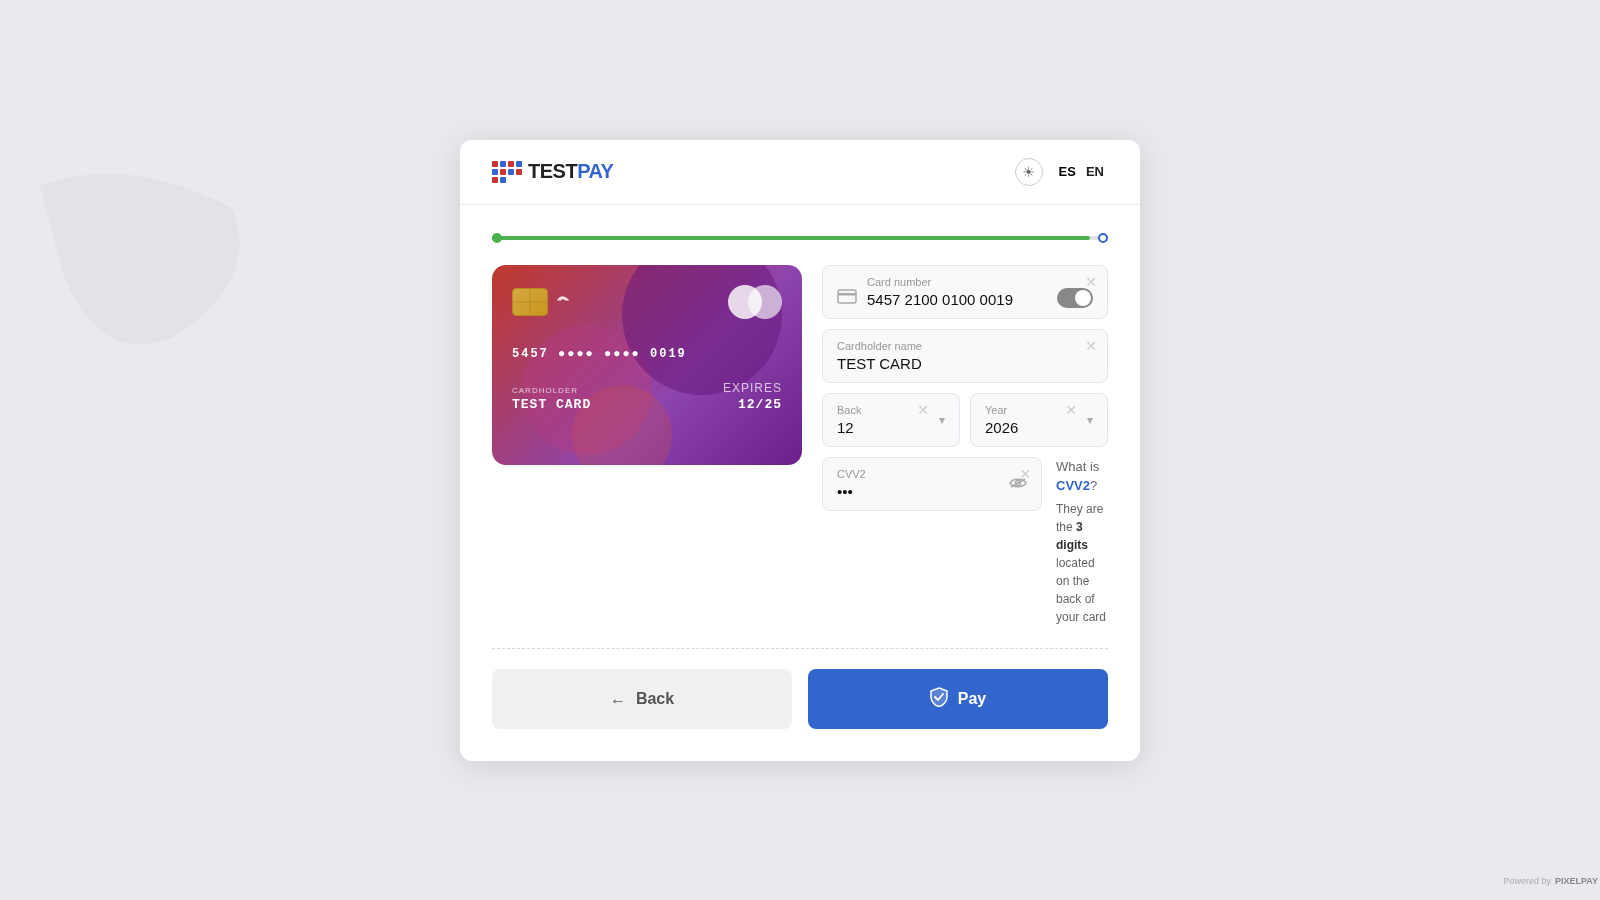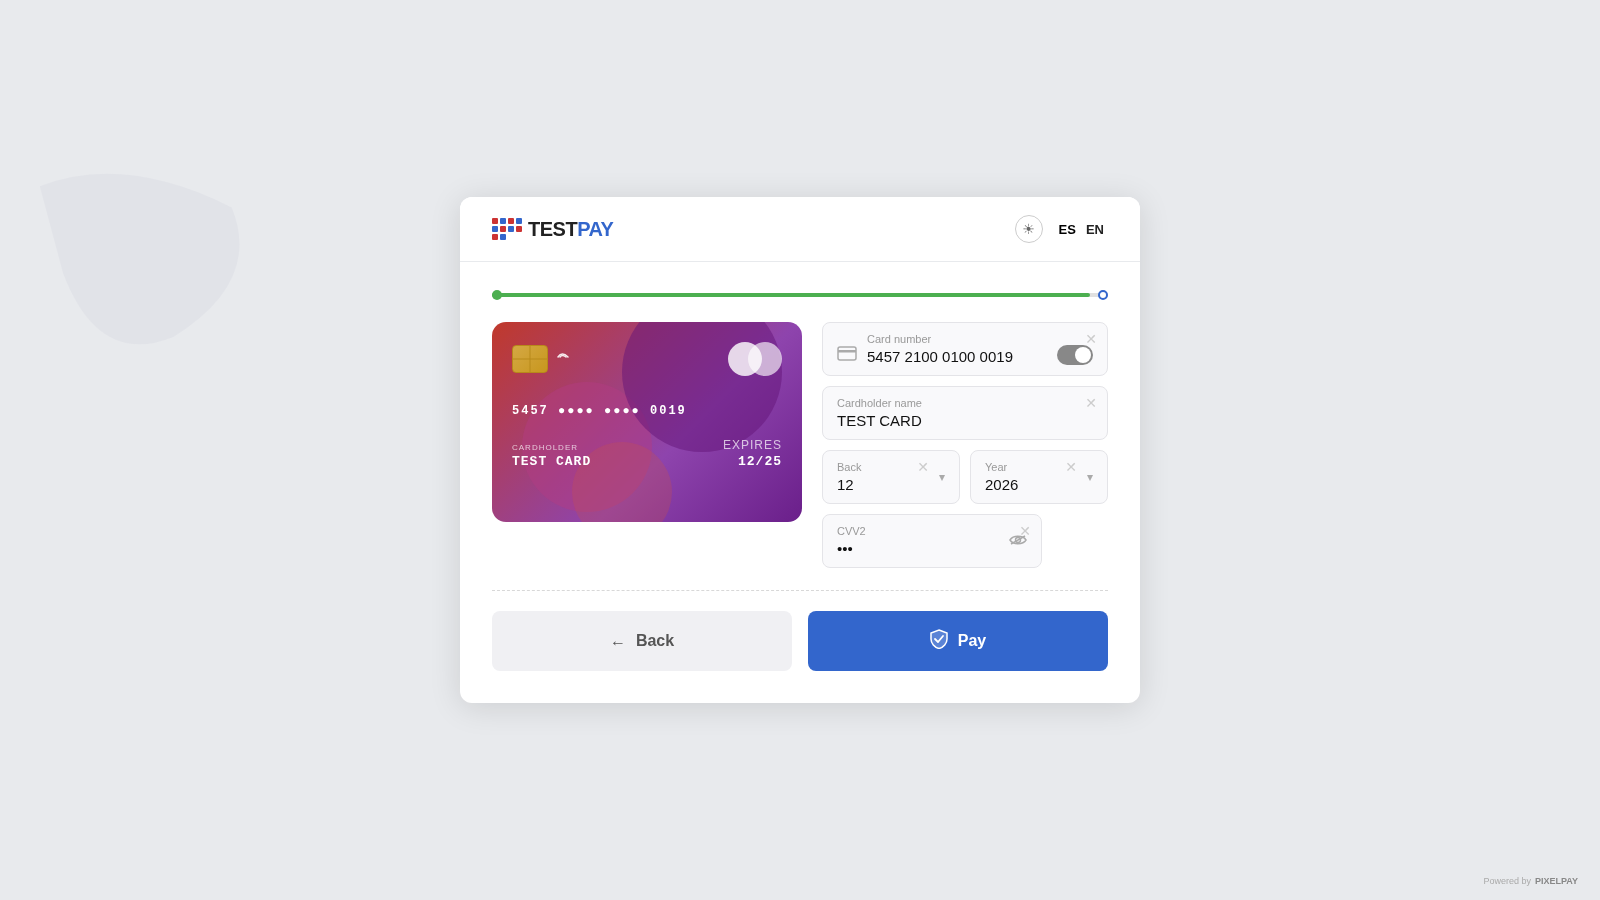--- a/index.html
+++ b/index.html
@@ -532,21 +532,21 @@
       color: rgba(180,185,200,0.13);
       pointer-events: none;
       user-select: none;
       white-space: nowrap;
     }
 
     
     .bottom-branding {
       position: absolute;
       bottom: 14px;
-      right: 22px;
+      right: 2px;
       display: flex;
       align-items: center;
       gap: 4px;
       font-size: 9px;
       color: #aaa;
     }
   </style>
 </head>
 <body>
 
@@ -686,20 +686,28 @@
               <div class="field-value">•••</div>
             </div>
             <div class="eye-icon">
               <svg width="18" height="12" viewBox="0 0 18 12" fill="none">
                 <path d="M1 6 C4 1 14 1 17 6 C14 11 4 11 1 6Z" stroke="#aaa" stroke-width="1.5" fill="none"></path>
                 <circle cx="9" cy="6" r="2.5" stroke="#aaa" stroke-width="1.5" fill="none"></circle>
                 <line x1="2" y1="10" x2="16" y2="2" stroke="#aaa" stroke-width="1.5"></line>
               </svg>
             </div>
           </div>
+          <div class="cvv-hint">
+            <div class="cvv-hint-title">
+              <span>What is </span><span class="cvv-highlight">CVV2</span><span>?</span>
+            </div>
+            <div>
+              <span>They are the </span><span class="cvv-bold">3 digits</span><span> located on the back of your card</span>
+            </div>
+          </div>
         </div>
       </div>
     </div>
 
     <hr class="divider">
 
     <div class="btn-row">
       <button class="btn-back">
         <span>←</span>
         <span>Back</span>

